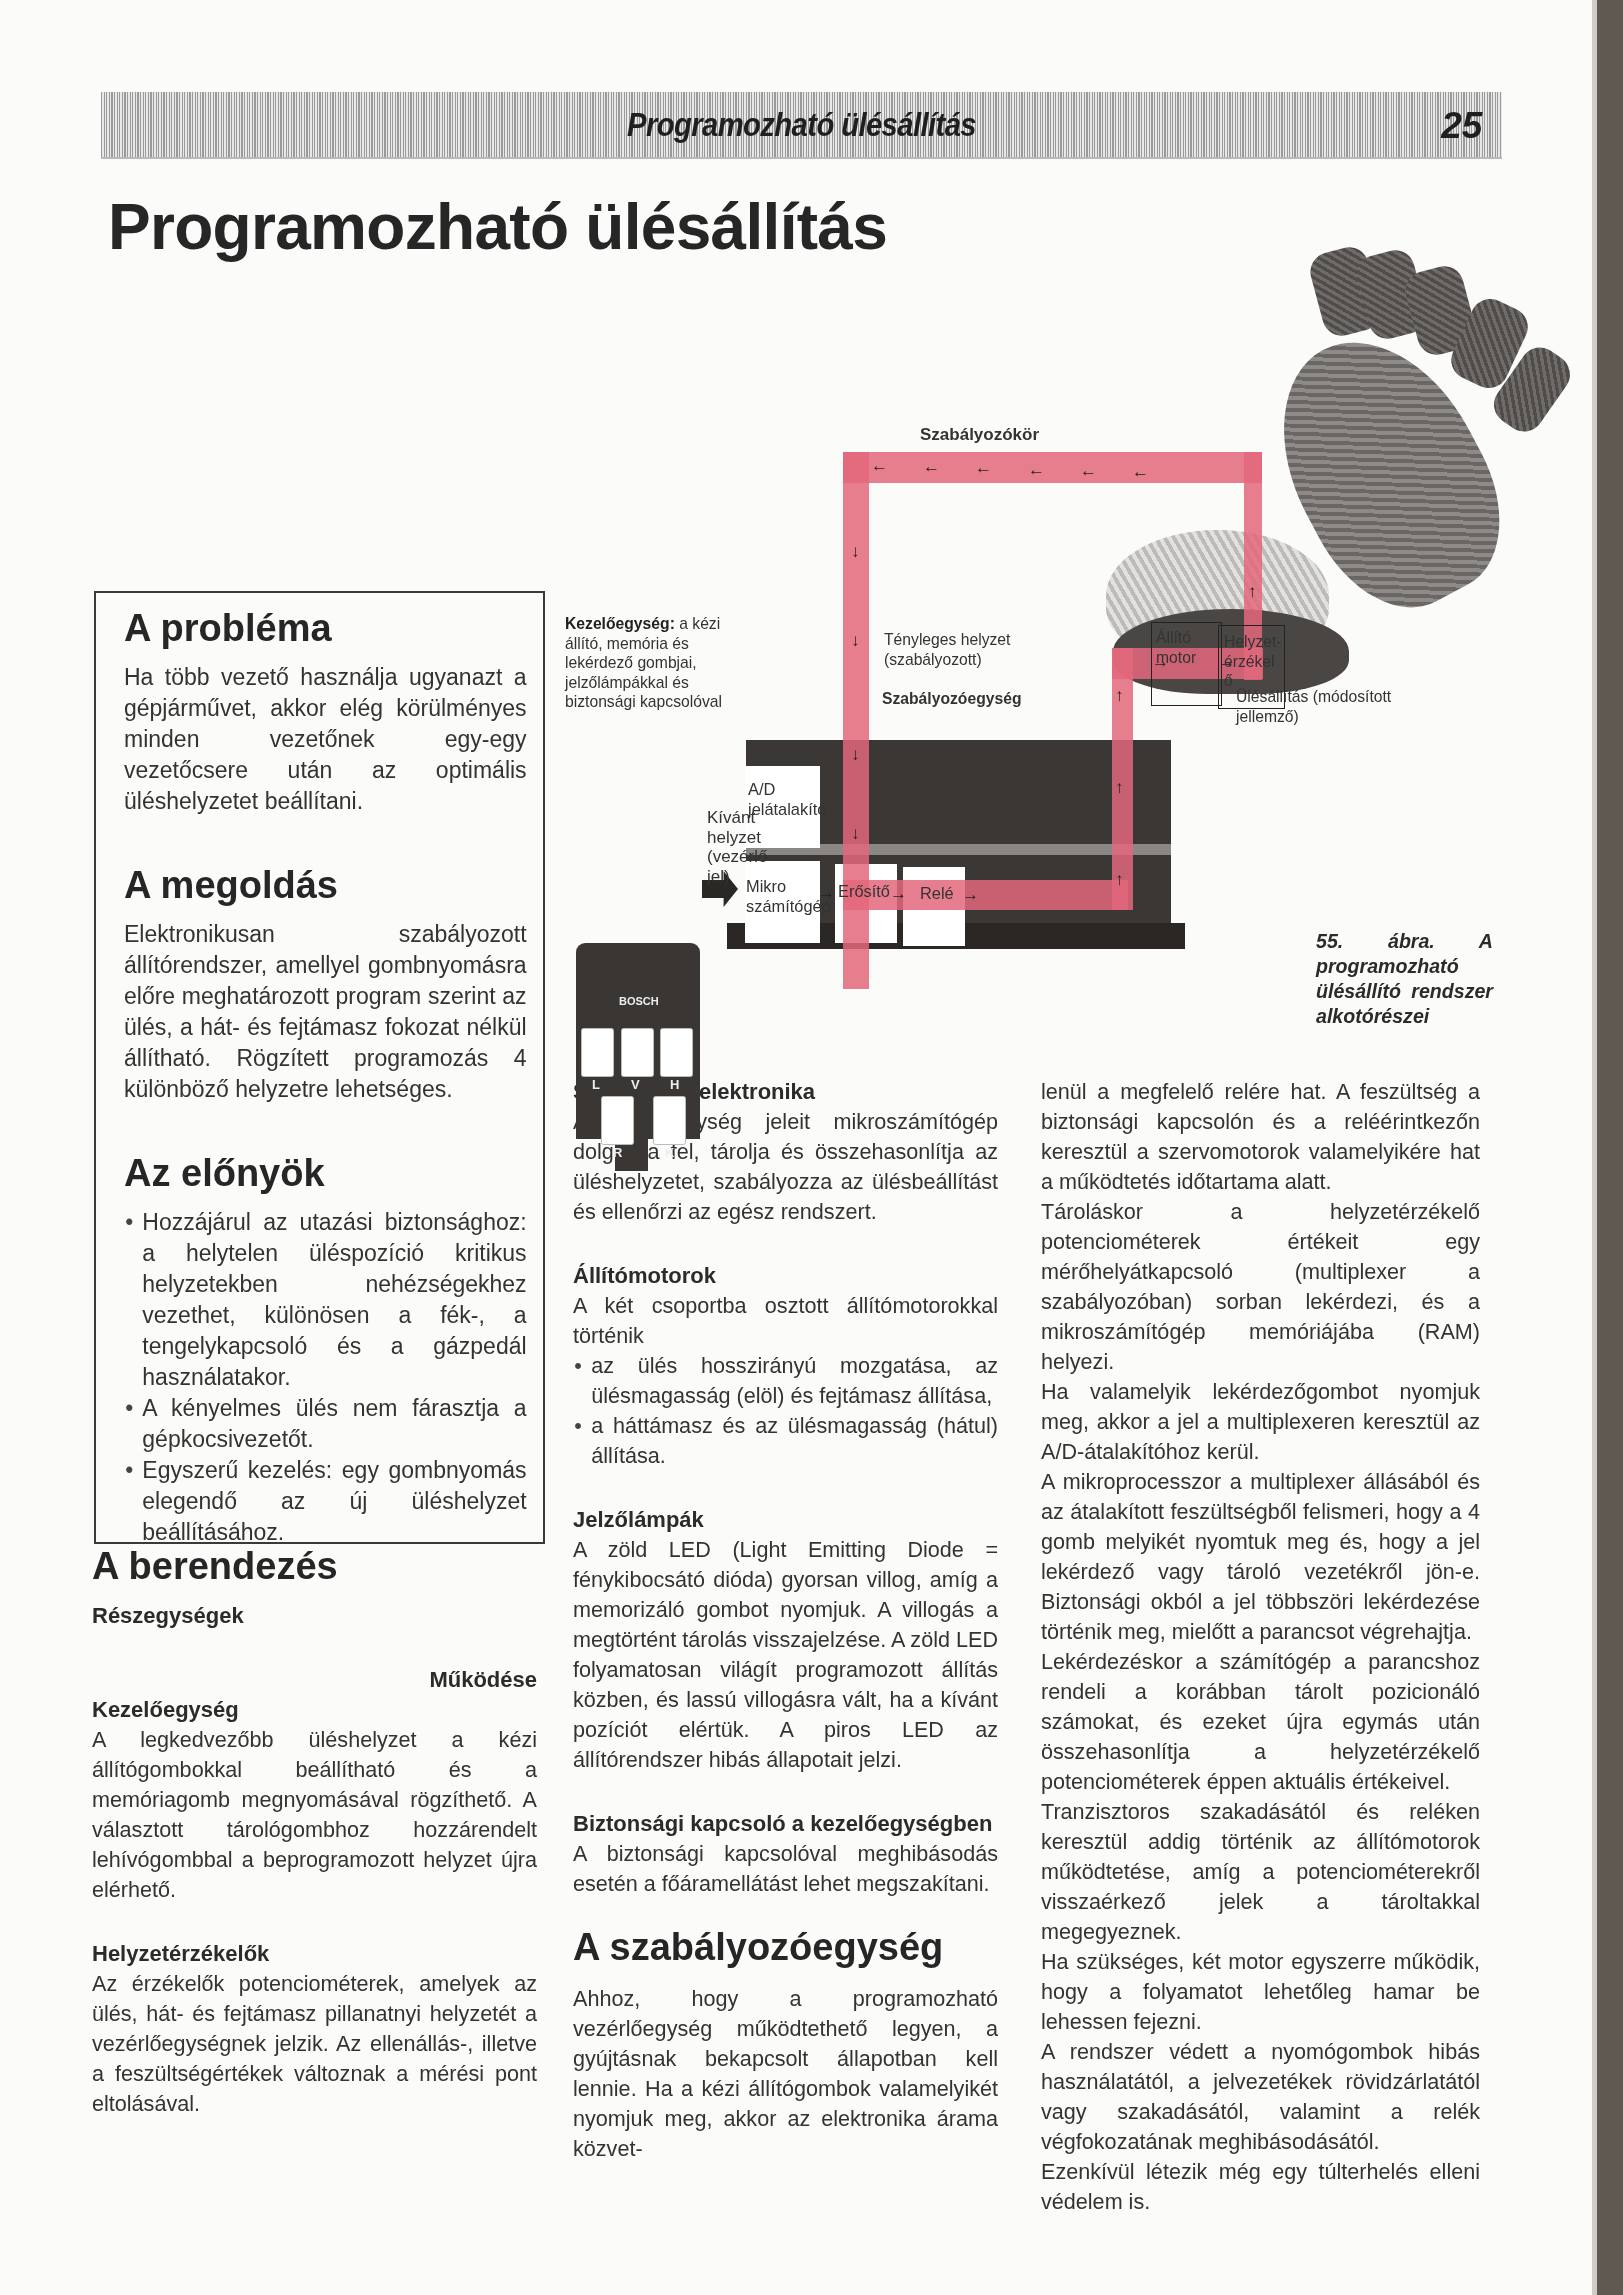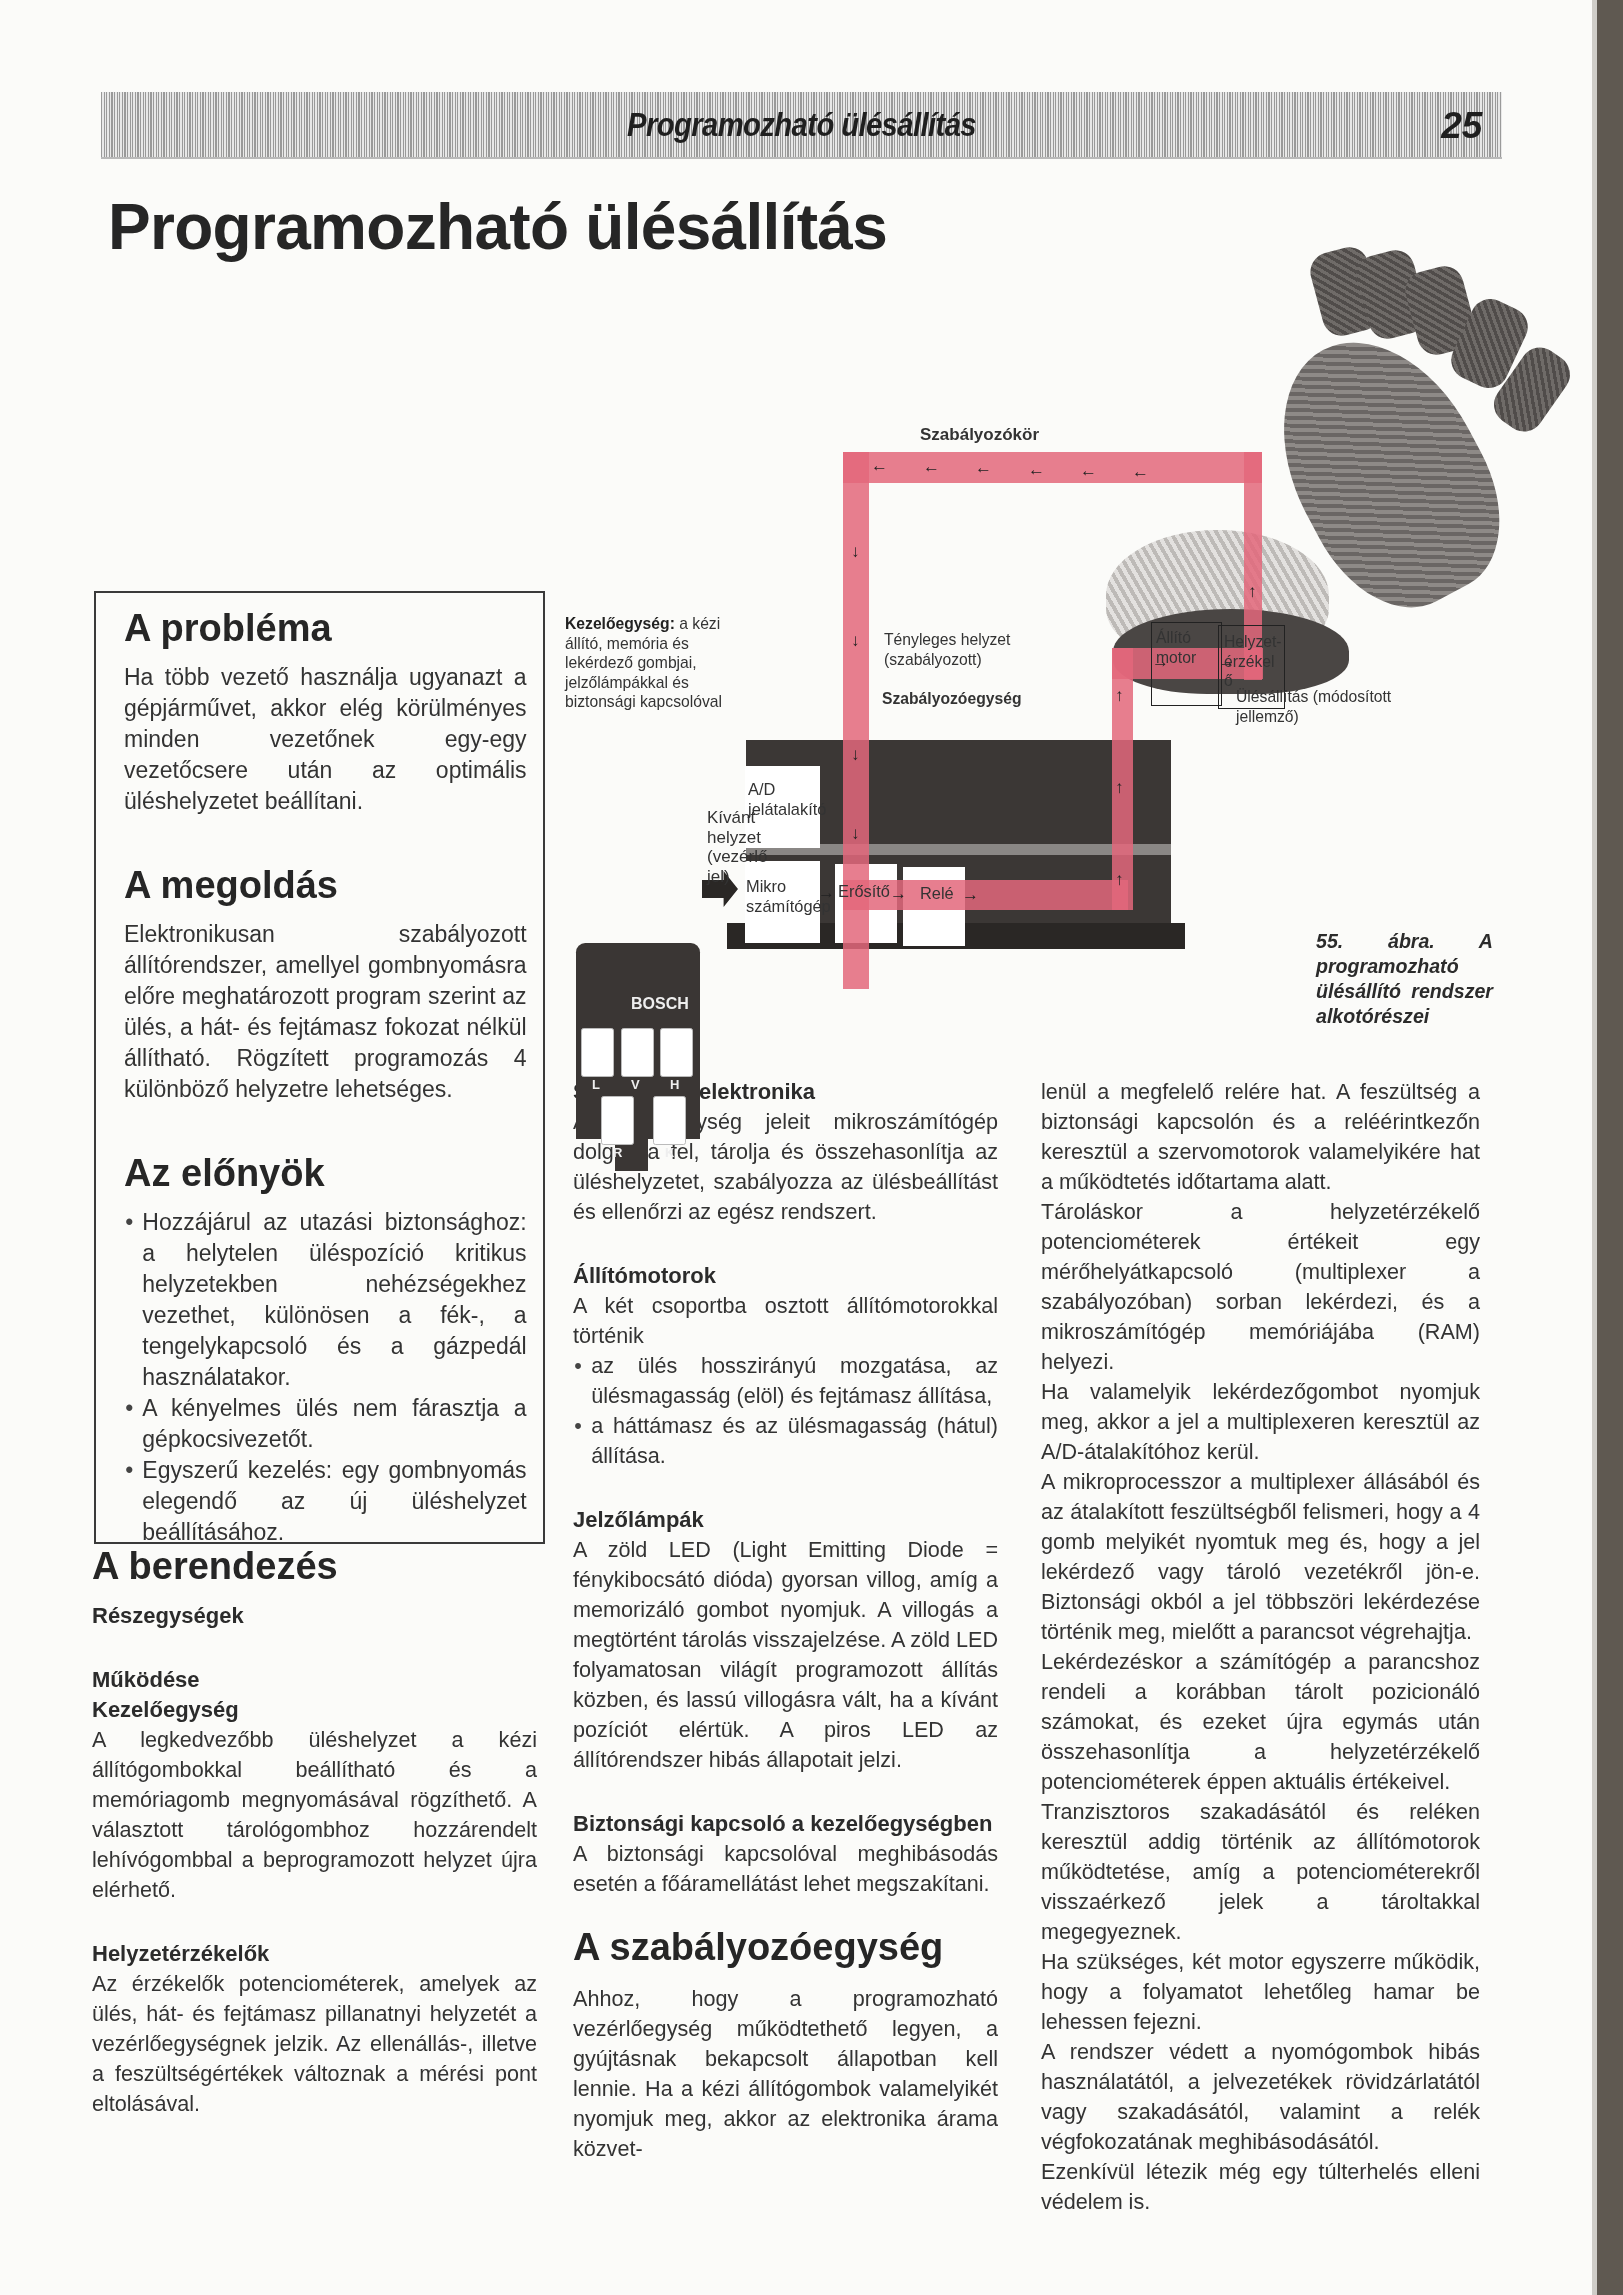--- a/index.html
+++ b/index.html
@@ -73,21 +73,21 @@
         <li>A kényelmes ülés nem fárasztja a gépkocsivezetőt.</li>
         <li>Egyszerű kezelés: egy gombnyomás elegendő az új üléshelyzet beállításához.</li>
       </ul>
     </div>
   </div>
 </div>
 
 <div class="col" style="left:92px; top:1551px; width:445px;">
   <div class="h2" style="margin-bottom:19.6px;">A berendezés</div>
   <div class="h3">Részegységek</div>
-  <div class="h3" style="margin-top:34px;">Működése</div>
+  <div class="h3" style="margin-top:34px;text-align:right;">Működése</div>
   <div class="h3">Kezelőegység</div>
   <p>A legkedvezőbb üléshelyzet a kézi állítógombokkal beállítható és a memóriagomb megnyomásával rögzíthető. A választott tárológombhoz hozzárendelt lehívógombbal a beprogramozott helyzet újra elérhető.</p>
   <div class="h3" style="margin-top:34px;">Helyzetérzékelők</div>
   <p>Az érzékelők potenciométerek, amelyek az ülés, hát- és fejtámasz pillanatnyi helyzetét a vezérlőegységnek jelzik. Az ellenállás-, illetve a feszültségértékek változnak a mérési pont eltolásával.</p>
 </div>
 
 <div class="col" style="left:573px; top:1077px; width:425px;">
   <div class="h3">Szabályozó elektronika</div>
   <p>A kezelőegység jeleit mikroszámítógép dolgozza fel, tárolja és összehasonlítja az üléshelyzetet, szabályozza az ülésbeállítást és ellenőrzi az egész rendszert.</p>
   <div class="h3" style="margin-top:34px;">Állítómotorok</div>
@@ -161,21 +161,21 @@
   <div class="arrow" style="left:552px; top:471px;">↑</div>
   <div class="arrow" style="left:589px; top:437px;">→</div>
   <div class="arrow" style="left:655px; top:437px;">→</div>
   <div class="arrow" style="left:685px; top:367px;">↑</div>
 
   <div class="wbox" style="left:588px; top:406px; width:69px; height:82px;"></div>
   <div class="wbox" style="left:655px; top:409px; width:65px; height:82px;"></div>
 
   <div class="pad" style="left:13px; top:727px; width:124px; height:196px;"></div>
   <div class="pad" style="left:52px; top:916px; width:33px; height:39px; border-radius:0;"></div>
-  <div class="keylbl" style="left:68px; top:779px; font-size:16px;text-align:right;">BOSCH</div>
+  <div class="keylbl" style="left:56px; top:779px; font-size:11px;text-align:right;">BOSCH</div>
   <div class="key" style="left:18.3px; top:812px;"></div>
   <div class="key" style="left:58px; top:812px;"></div>
   <div class="key" style="left:97px; top:812px;"></div>
   <div class="keylbl" style="left:29px; top:861px;">L</div>
   <div class="keylbl" style="left:68px; top:861px;">V</div>
   <div class="keylbl" style="left:107px; top:861px;">H</div>
   <div class="key" style="left:38px; top:880px;"></div>
   <div class="key" style="left:90px; top:880px;"></div>
   <div class="keylbl" style="left:50px; top:929px;">R</div>
   <div class="keylbl" style="left:102px; top:929px;">K</div>

